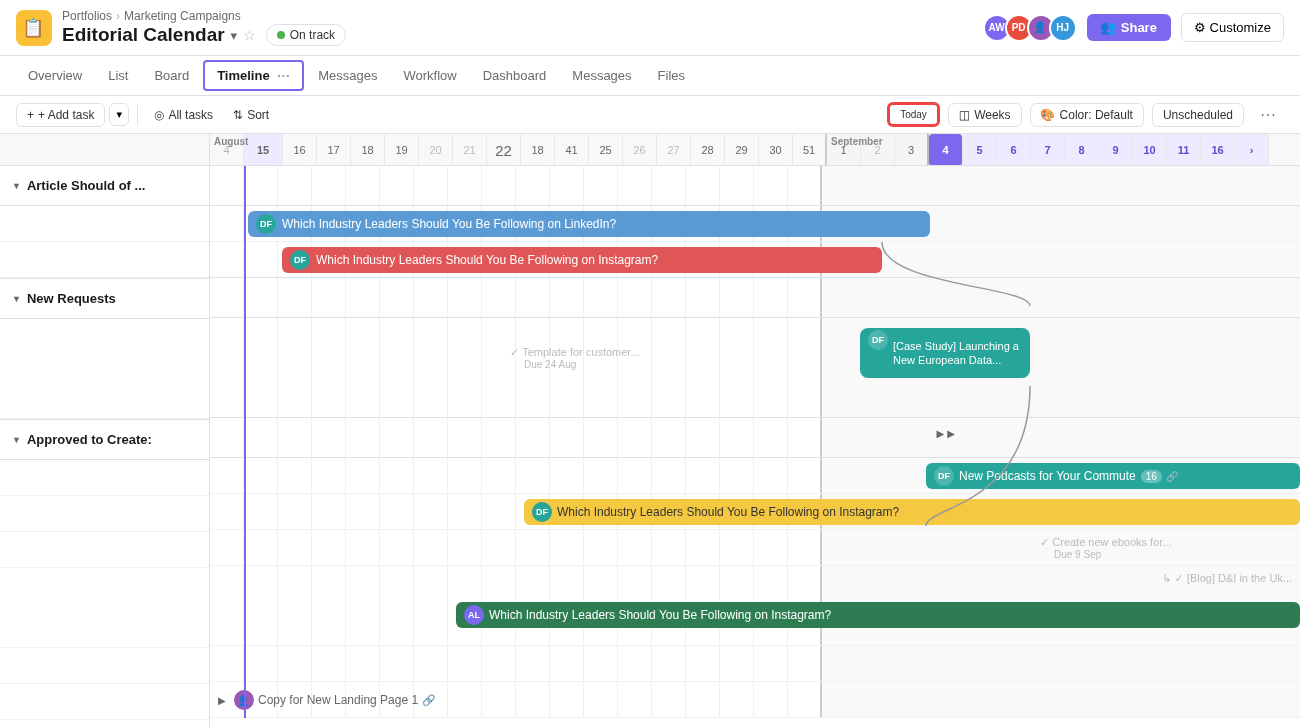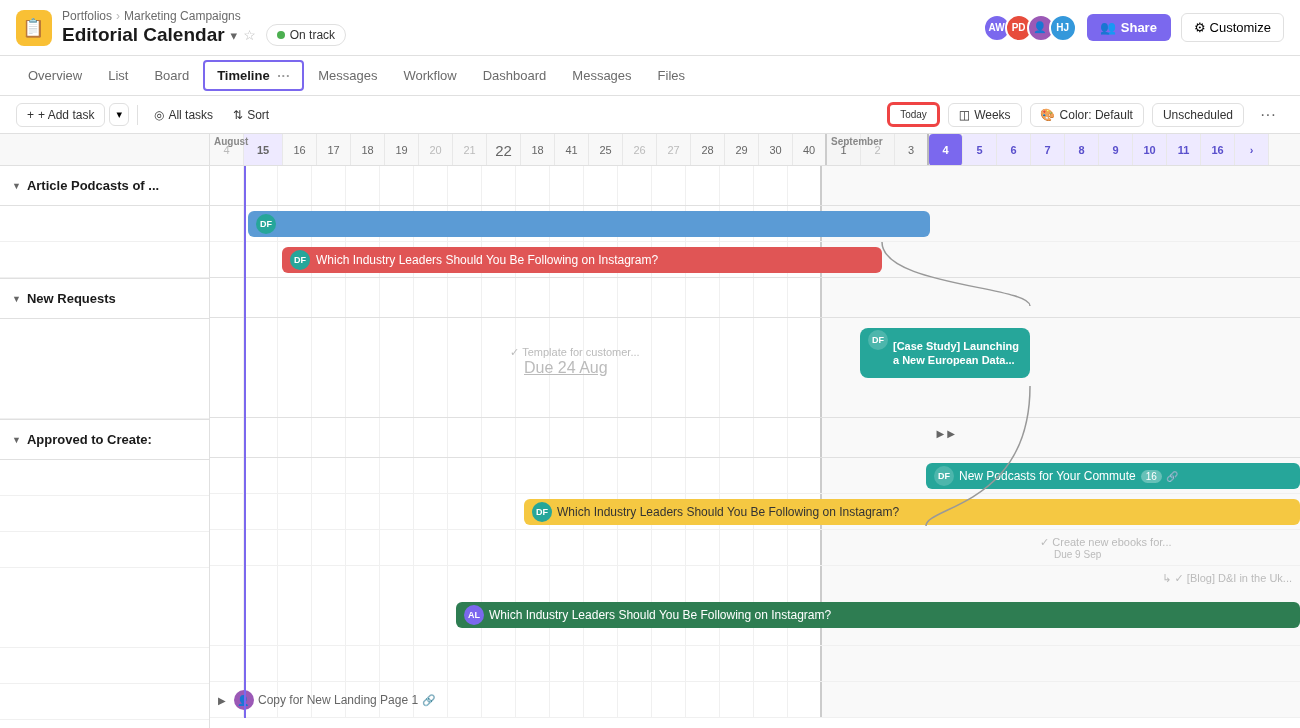--- a/index.html
+++ b/index.html
@@ -91,21 +91,21 @@
 
 <div style="display:flex;height:calc(728px - 56px - 40px - 38px);overflow:hidden;">
 
   <div style="width:210px;flex-shrink:0;border-right:1px solid #e0e0e0;background:#fff;overflow:hidden;">
 
     <div style="height:32px;background:#f8f8f8;border-bottom:1px solid #e0e0e0;"></div>
 
     <div style="border-bottom:1px solid #e0e0e0;">
       <div style="display:flex;align-items:center;gap:6px;padding:8px 12px;height:40px;border-bottom:1px solid #e0e0e0;cursor:pointer;">
         <span style="font-size:9px;color:#666;">▼</span>
-        <span style="font-size:13px;font-weight:600;color:#1a1a1a;">Article Podcasts of ...</span>
+        <span style="font-size:13px;font-weight:600;color:#1a1a1a;">Article Should of ...</span>
       </div>
       <div style="height:36px;border-bottom:1px solid #f0f0f0;"></div>
       <div style="height:36px;border-bottom:1px solid #f0f0f0;"></div>
     </div>
 
     <div style="border-bottom:1px solid #e0e0e0;">
       <div style="display:flex;align-items:center;gap:6px;padding:8px 12px;height:40px;border-bottom:1px solid #e0e0e0;cursor:pointer;">
         <span style="font-size:9px;color:#666;">▼</span>
         <span style="font-size:13px;font-weight:600;color:#1a1a1a;">New Requests</span>
       </div>
@@ -144,21 +144,21 @@
         <div style="width:34px;height:32px;border-right:1px solid #e8e8e8;display:flex;align-items:center;justify-content:center;font-size:11px;color:#bbb;">21</div>
         <div style="width:34px;height:32px;border-right:1px solid #e8e8e8;display:flex;align-items:center;justify-content:center;font-size:15px;color:#666;">22</div>
         <div style="width:34px;height:32px;border-right:1px solid #e8e8e8;display:flex;align-items:center;justify-content:center;font-size:11px;color:#666;">18</div>
         <div style="width:34px;height:32px;border-right:1px solid #e8e8e8;display:flex;align-items:center;justify-content:center;font-size:11px;color:#666;">41</div>
         <div style="width:34px;height:32px;border-right:1px solid #e8e8e8;display:flex;align-items:center;justify-content:center;font-size:11px;color:#666;">25</div>
         <div style="width:34px;height:32px;border-right:1px solid #e8e8e8;display:flex;align-items:center;justify-content:center;font-size:11px;color:#bbb;">26</div>
         <div style="width:34px;height:32px;border-right:1px solid #e8e8e8;display:flex;align-items:center;justify-content:center;font-size:11px;color:#bbb;">27</div>
         <div style="width:34px;height:32px;border-right:1px solid #e8e8e8;display:flex;align-items:center;justify-content:center;font-size:11px;color:#666;">28</div>
         <div style="width:34px;height:32px;border-right:1px solid #e8e8e8;display:flex;align-items:center;justify-content:center;font-size:11px;color:#666;">29</div>
         <div style="width:34px;height:32px;border-right:1px solid #e8e8e8;display:flex;align-items:center;justify-content:center;font-size:11px;color:#666;">30</div>
-        <div style="width:34px;height:32px;border-right:2px solid #ccc;display:flex;align-items:center;justify-content:center;font-size:11px;color:#666;">40</div>
+        <div style="width:34px;height:32px;border-right:2px solid #ccc;display:flex;align-items:center;justify-content:center;font-size:11px;color:#666;">51</div>
       </div>
 
       <div style="display:flex;align-items:stretch;flex-shrink:0;position:relative;">
         <div style="position:absolute;left:4px;top:2px;font-size:10px;font-weight:600;color:#888;z-index:2;">September</div>
         <div style="width:34px;height:32px;border-right:1px solid #e8e8e8;display:flex;align-items:center;justify-content:center;font-size:11px;color:#666;background:#f5f5f5;">1</div>
         <div style="width:34px;height:32px;border-right:1px solid #e8e8e8;display:flex;align-items:center;justify-content:center;font-size:11px;color:#bbb;background:#f5f5f5;">2</div>
         <div style="width:34px;height:32px;border-right:2px solid #bbb;display:flex;align-items:center;justify-content:center;font-size:11px;color:#666;background:#f5f5f5;">3</div>
         <div style="width:34px;height:32px;border-right:1px solid #e8e8e8;display:flex;align-items:center;justify-content:center;font-size:11px;color:#fff;background:#7b68ee;font-weight:700;border-radius:4px;">4</div>
         <div style="width:34px;height:32px;border-right:1px solid #e8e8e8;display:flex;align-items:center;justify-content:center;font-size:11px;color:#5a50cc;background:#eeeaff;font-weight:700;">5</div>
         <div style="width:34px;height:32px;border-right:1px solid #e8e8e8;display:flex;align-items:center;justify-content:center;font-size:11px;color:#5a50cc;background:#eeeaff;font-weight:700;">6</div>
@@ -220,20 +220,21 @@
           <div style="width:34px;border-right:1px solid #f0f0f0;"></div>
           <div style="width:34px;border-right:1px solid #f0f0f0;"></div>
           <div style="width:34px;border-right:1px solid #f0f0f0;"></div>
           <div style="width:34px;border-right:1px solid #f0f0f0;"></div>
           <div style="width:34px;border-right:2px solid #ccc;"></div>
           <div style="flex:1;background:#f9f9f9;"></div>
         </div>
 
         <div style="position:absolute;left:38px;right:370px;height:26px;top:5px;background:#5b9bd5;border-radius:6px;display:flex;align-items:center;padding:0 8px;font-size:12px;color:#fff;font-weight:500;overflow:hidden;white-space:nowrap;cursor:pointer;z-index:2;">
           <div style="width:20px;height:20px;border-radius:50%;background:#26a69a;display:flex;align-items:center;justify-content:center;font-size:9px;font-weight:700;color:#fff;margin-right:6px;flex-shrink:0;">DF</div>
+          <span>Which Industry Leaders Should You Be Following on LinkedIn?</span>
         </div>
       </div>
 
       <div style="height:36px;border-bottom:1px solid #e0e0e0;position:relative;">
         <div style="position:absolute;inset:0;display:flex;pointer-events:none;">
           <div style="width:34px;border-right:1px solid #f0f0f0;"></div>
           <div style="width:34px;border-right:1px solid #f0f0f0;"></div>
           <div style="width:34px;border-right:1px solid #f0f0f0;"></div>
           <div style="width:34px;border-right:1px solid #f0f0f0;"></div>
           <div style="width:34px;border-right:1px solid #f0f0f0;"></div>
@@ -301,26 +302,26 @@
           <div style="width:34px;border-right:1px solid #f0f0f0;"></div>
           <div style="width:34px;border-right:1px solid #f0f0f0;"></div>
           <div style="width:34px;border-right:1px solid #f0f0f0;"></div>
           <div style="width:34px;border-right:1px solid #f0f0f0;"></div>
           <div style="width:34px;border-right:2px solid #ccc;"></div>
           <div style="flex:1;background:#f9f9f9;"></div>
         </div>
 
         <div style="position:absolute;left:300px;top:28px;display:flex;flex-direction:column;align-items:flex-start;font-size:11px;color:#bbb;cursor:pointer;z-index:2;">
           <span><span style="margin-right:3px;">✓</span><span>Template for customer...</span></span>
-          <span style="font-size:16px;color:#bbb;margin-left:14px;text-decoration:underline;">Due 24 Aug</span>
+          <span style="font-size:10px;color:#bbb;margin-left:14px;">Due 24 Aug</span>
         </div>
 
         <div style="position:absolute;left:650px;top:10px;width:170px;height:50px;background:#26a69a;border-radius:8px;display:flex;align-items:center;padding:0 8px;font-size:11px;color:#fff;font-weight:500;cursor:pointer;z-index:2;">
           <div style="width:20px;height:20px;border-radius:50%;background:#4db6ac;display:flex;align-items:center;justify-content:center;font-size:9px;font-weight:700;color:#fff;margin-right:5px;flex-shrink:0;align-self:flex-start;margin-top:2px;">DF</div>
-          <span style="line-height:1.3;font-weight:bold;">[Case Study] Launching a New European Data...</span>
+          <span style="line-height:1.3;">[Case Study] Launching a New European Data...</span>
         </div>
       </div>
 
       <div style="height:40px;background:#fff;border-bottom:1px solid #e0e0e0;position:relative;">
         <div style="position:absolute;inset:0;display:flex;pointer-events:none;">
           <div style="width:34px;border-right:1px solid #f0f0f0;"></div>
           <div style="width:34px;border-right:1px solid #f0f0f0;"></div>
           <div style="width:34px;border-right:1px solid #f0f0f0;"></div>
           <div style="width:34px;border-right:1px solid #f0f0f0;"></div>
           <div style="width:34px;border-right:1px solid #f0f0f0;"></div>

